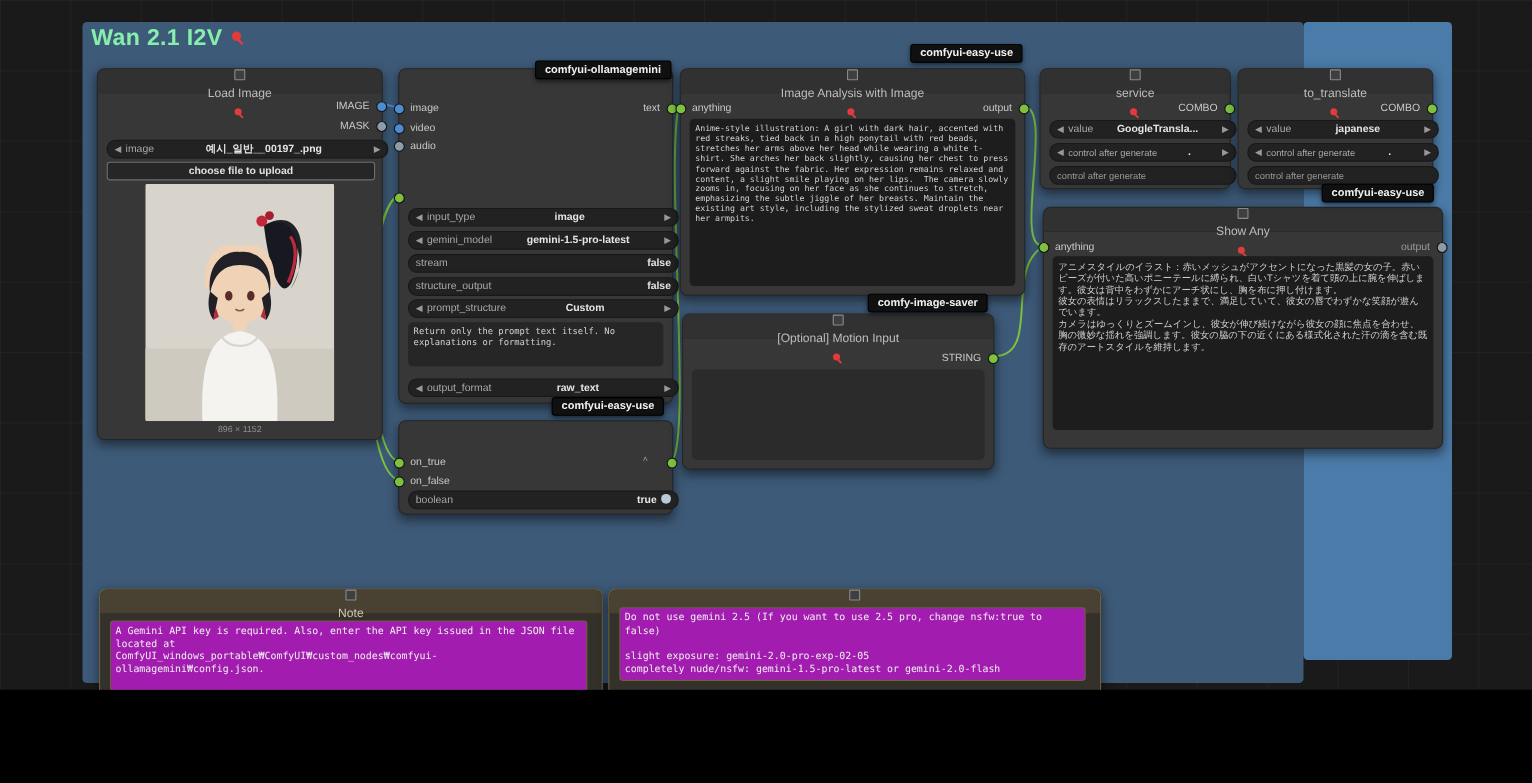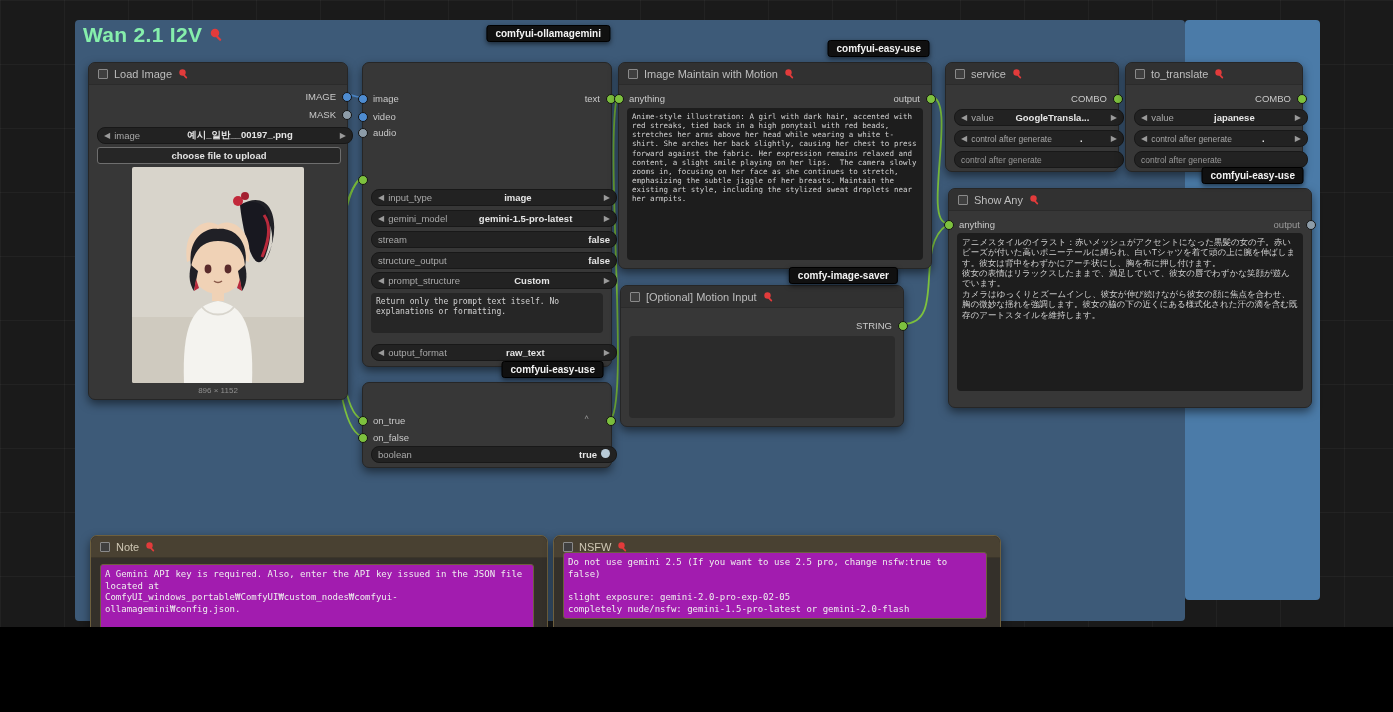--- a/index.html
+++ b/index.html
@@ -11,21 +11,21 @@
     background-size:64px 64px;overflow:hidden;}
   .group{position:absolute;border-radius:4px;z-index:1;}
   .group-main{left:75px;top:20px;width:1110px;height:601px;background:#3d5a78;}
   .group-side{left:1185px;top:20px;width:135px;height:580px;background:#4b7ba8;}
   .group-title{position:absolute;left:8px;top:3px;font-size:21px;color:#86efac;
     display:flex;align-items:center;gap:7px;font-weight:bold;letter-spacing:.3px;}
   .wires{position:absolute;left:0;top:0;z-index:2;pointer-events:none;}
   .node{position:absolute;background:#373737;border:1px solid #262626;border-radius:7px;
         box-shadow:0 4px 10px rgba(0,0,0,.5);z-index:3;}
   .ntitle{height:21px;display:flex;align-items:center;gap:6px;padding:0 9px;background:#313131;
-        border-radius:7px 7px 0 0;border-bottom:1px solid #2b2b2b;color:#bdbdbd;font-size:11px;}
+        border-radius:7px 7px 0 0;border-bottom:1px solid #2b2b2b;color:#bdbdbd;font-size:11px;flex-direction:column;}
   .cbox{width:8px;height:8px;border:1px solid #8a8a8a;border-radius:1px;flex:none;background:#3f3f3f;}
   .pin{width:12px;height:12px;flex:none;}
   .slot{position:absolute;height:14px;display:flex;align-items:center;font-size:9.5px;color:#c9c9c9;}
   .slot.in{left:10px;}
   .slot.out{right:11px;}
   .slot.dim{color:#9a9a9a;}
   .dot{position:absolute;width:8px;height:8px;border-radius:50%;border:1px solid #141414;z-index:4;}
   .dot.green{background:#7dc13e;}
   .dot.blue{background:#4e8cd1;}
   .dot.gray{background:#8d9ca8;}
@@ -73,21 +73,21 @@
   <svg class="wires" width="1393" height="627">
     <path d="M347 95 C357 95,352 97,361 97" stroke="#4e8cd1" stroke-width="1.8" fill="none"></path>
     <path d="M610 97 C614 97,614 97,618 97" stroke="#7dc13e" stroke-width="1.8" fill="none"></path>
     <path d="M931 97 C958 97,922 223,947 223" stroke="#7dc13e" stroke-width="1.8" fill="none"></path>
     <path d="M903 324 C947 324,913 247,947 225" stroke="#7dc13e" stroke-width="1.8" fill="none"></path>
     <path d="M361 178 C330 200,330 406,361 419" stroke="#7dc13e" stroke-width="1.8" fill="none"></path>
     <path d="M361 178 C326 205,326 422,361 436" stroke="#7dc13e" stroke-width="1.8" fill="none"></path>
     <path d="M611 419 C629 396,605 150,617 97" stroke="#7dc13e" stroke-width="1.8" fill="none"></path>
   </svg>
 
-  <div class="badge" style="left:610px;top:25px">comfyui-ollamagemini</div>
+  <div class="badge" style="left:610px;top:55px">comfyui-ollamagemini</div>
   <div class="badge" style="left:930px;top:40px">comfyui-easy-use</div>
   <div class="badge" style="left:898px;top:267px">comfy-image-saver</div>
   <div class="badge" style="left:604px;top:361px">comfyui-easy-use</div>
   <div class="badge" style="left:1304px;top:167px">comfyui-easy-use</div>
 
   <div class="node" style="left:88px;top:62px;width:258px;height:336px">
     <div class="ntitle">
       <span class="cbox"></span>
       <span>Load Image</span>
       <svg class="pin" viewBox="0 0 12 12">
@@ -207,21 +207,21 @@
       <span style="display:flex;align-items:flex-start;margin-left:auto">
         <span class="wvalue right">true</span>
         <span class="toggle"></span>
       </span>
     </div>
   </div>
 
   <div class="node" style="left:618px;top:62px;width:312px;height:205px">
     <div class="ntitle">
       <span class="cbox"></span>
-      <span>Image Maintain with Motion</span>
+      <span>Image Analysis with Image</span>
       <svg class="pin" viewBox="0 0 12 12">
           <circle cx="4.5" cy="4.5" r="3.2" fill="#e23b3b"></circle>
           <rect x="6" y="6" width="5" height="1.7" rx="0.8" transform="rotate(45 6 6)" fill="#e23b3b"></rect>
         </svg>
     </div>
     <div class="slot in" style="top:28px">
         <span>anything</span>
       </div>
     <span class="dot green" style="left:-5px;top:31px"></span>
     <div class="slot out" style="top:28px">

